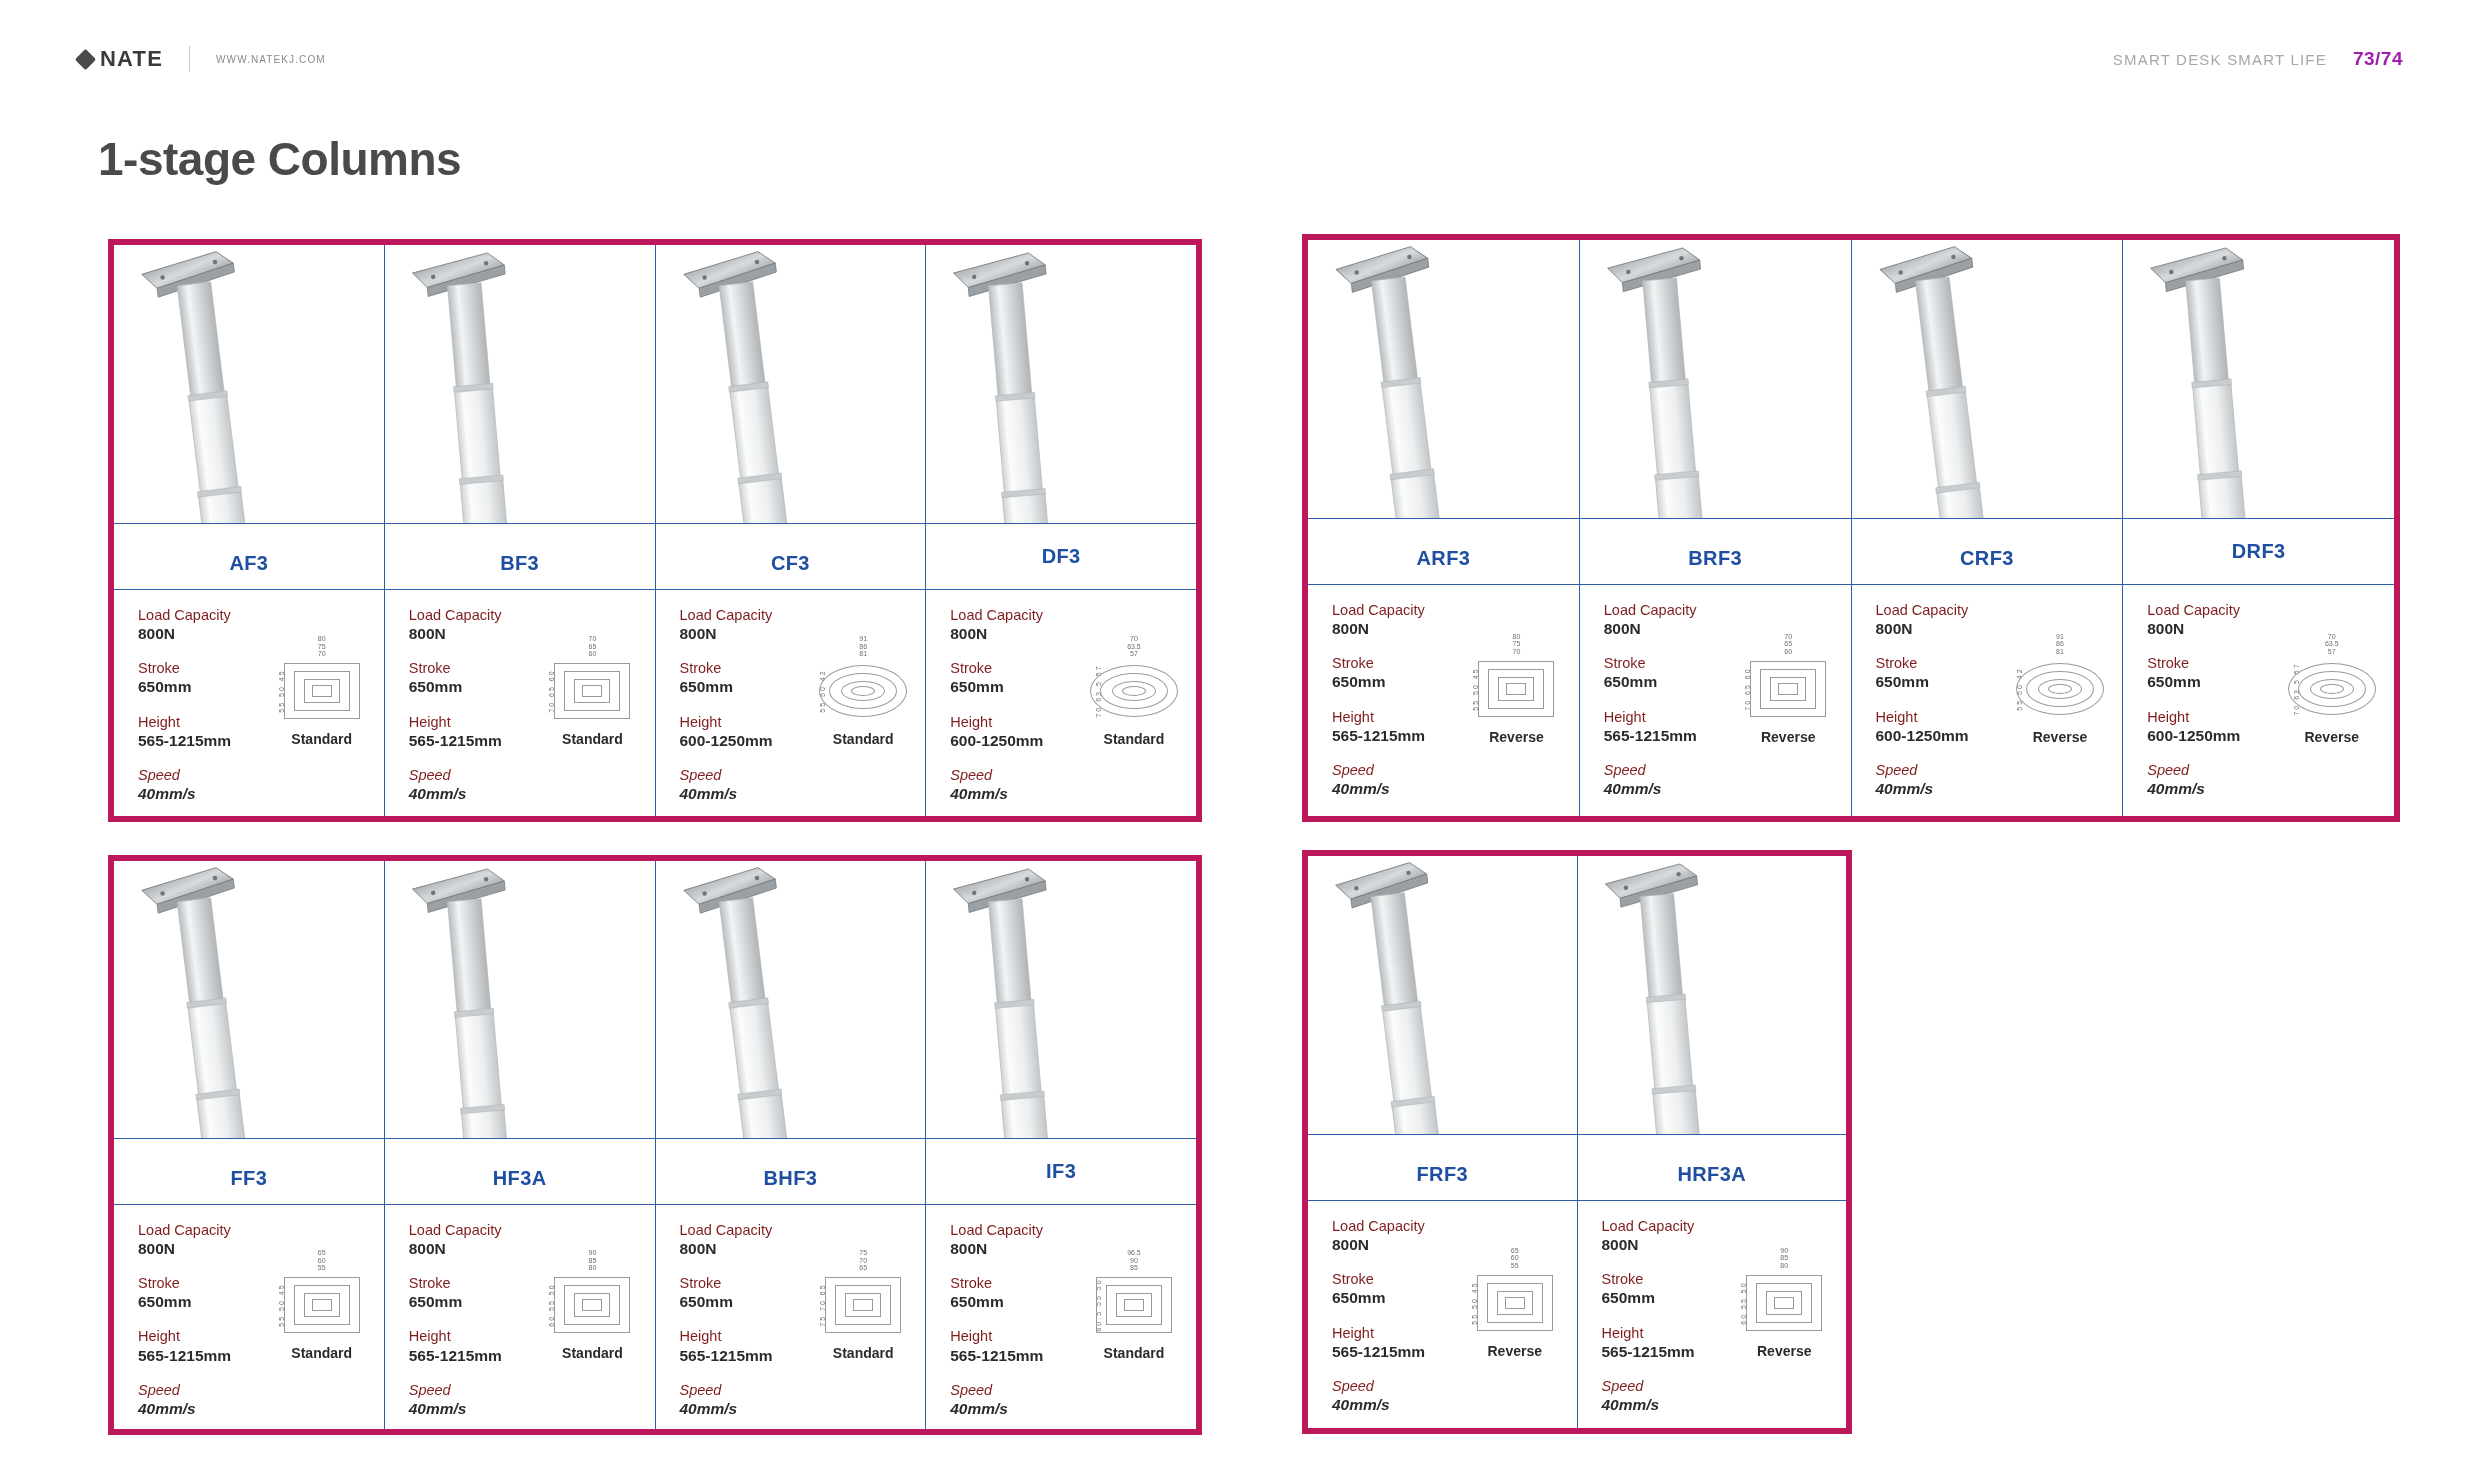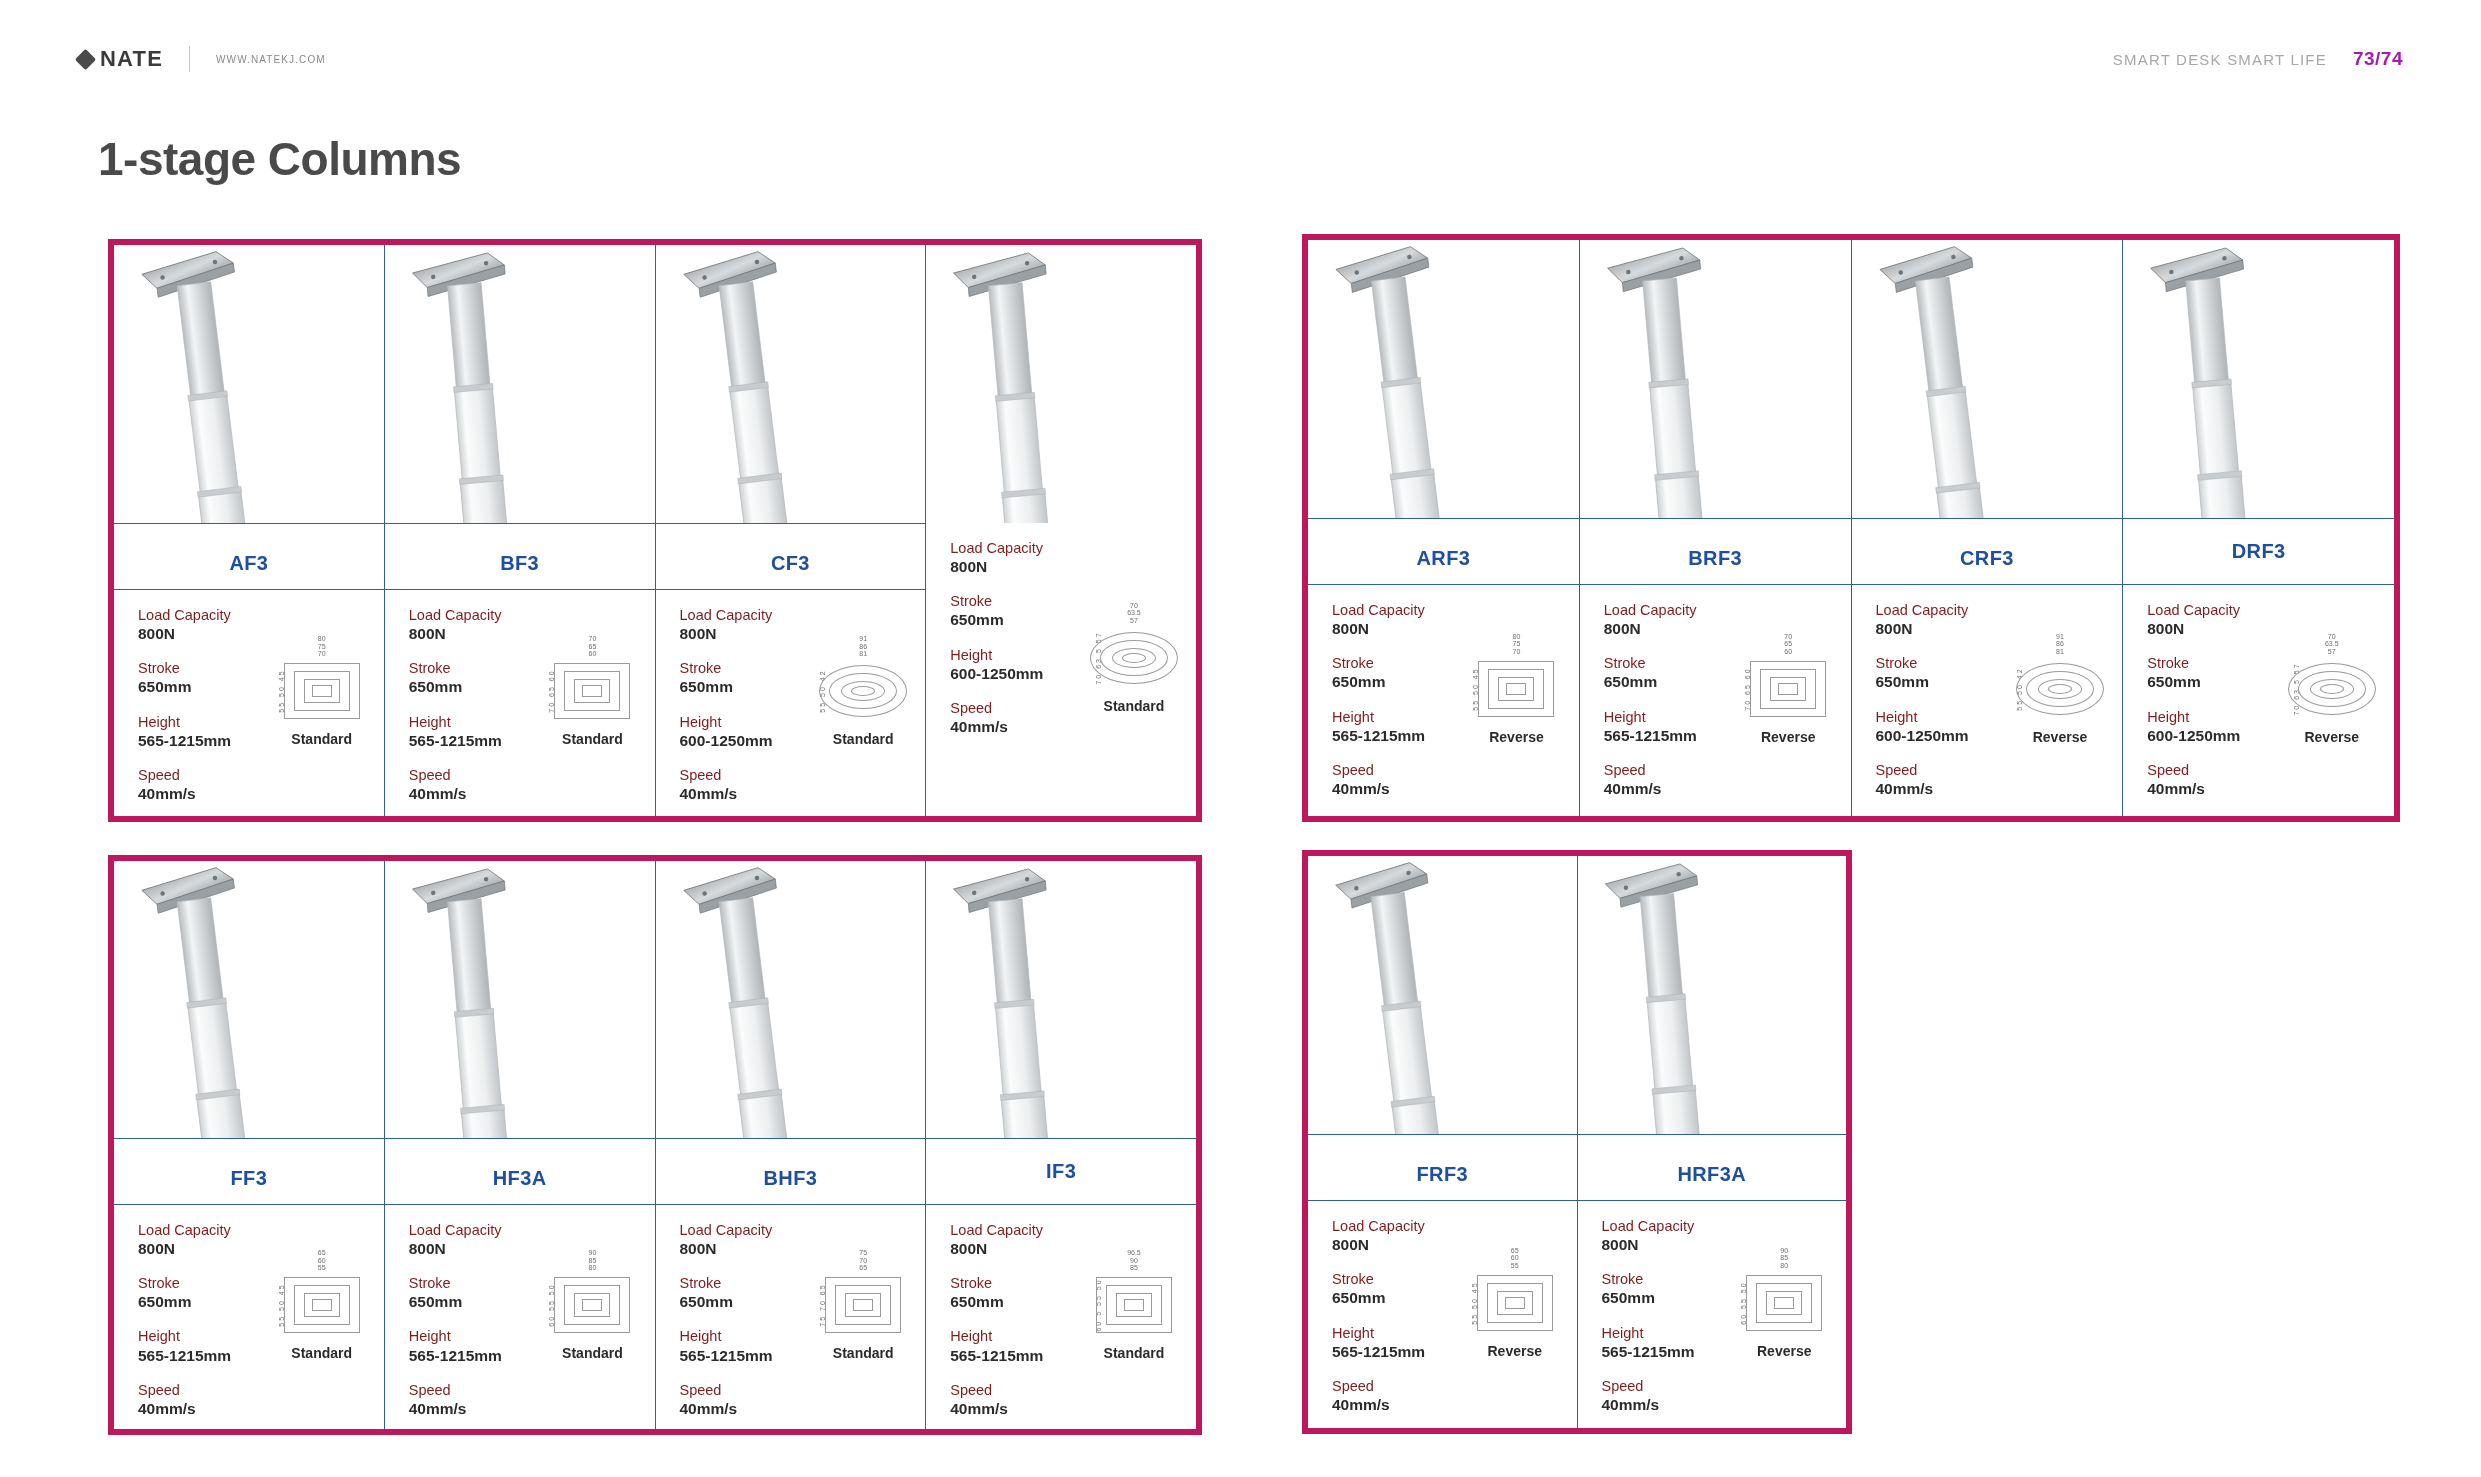--- a/index.html
+++ b/index.html
@@ -129,21 +129,21 @@
     flex: 1;
     display: flex;
     padding: 16px 0 10px 0;
     position: relative;
   }
   .spec-list {
     padding-left: 24px;
     width: 54%;
   }
   .spec-row { margin-bottom: 15px; }
-  .spec-row:last-child { margin-bottom: 0; }
+  .spec-row:last-child { margin-bottom: 0; font-style: italic; }
   .spec-label {
     font-size: 14.5px;
     color: #7f1d1d;
     line-height: 1.25;
     white-space: nowrap;
   }
   .spec-value {
     font-size: 15.5px;
     font-weight: bold;
     color: #2b2b2b;
@@ -479,20 +479,21 @@
 
       <rect x="-6" y="120" width="34" height="88" fill="url(#g3)" stroke="#b4b8bb" stroke-width="0.6"></rect>
 
       <rect x="-8" y="206" width="38" height="66" fill="url(#g3)" stroke="#b0b4b7" stroke-width="0.6"></rect>
 
       <rect x="-6.5" y="116" width="35" height="5" fill="#c8cccf" stroke="#a8adb0" stroke-width="0.4"></rect>
       <rect x="-8.5" y="202" width="39" height="5" fill="#c8cccf" stroke="#a8adb0" stroke-width="0.4"></rect>
     </g>
   </svg>
         </div>
+      <div class="card-name">DF3</div>
       <div class="card-specs">
         <div class="spec-list">
           <div class="spec-row">
             <div class="spec-label">Load Capacity</div>
             <div class="spec-value">800N</div>
           </div>
           <div class="spec-row">
             <div class="spec-label">Stroke</div>
             <div class="spec-value">650mm</div>
           </div>

